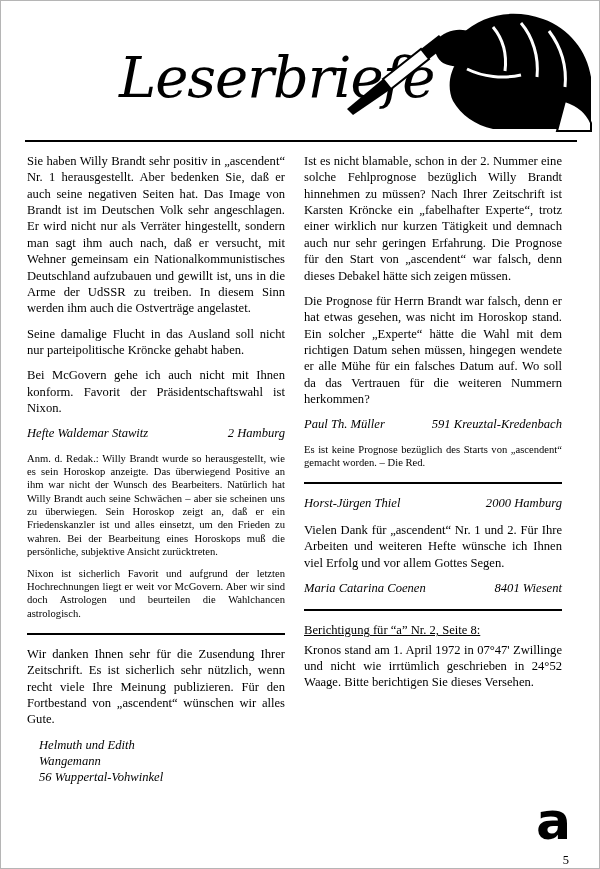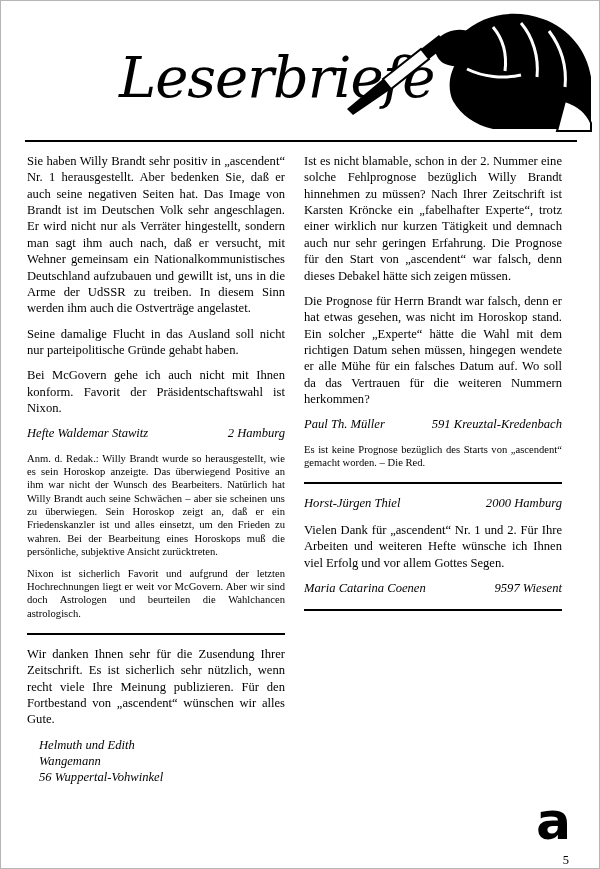--- a/index.html
+++ b/index.html
@@ -153,21 +153,21 @@
         <path d="M222 96 C234 100 244 108 248 118 L248 126 L214 126 Z" fill="#fff" stroke="#000" stroke-width="2"></path>
       </g>
     </svg>
   </div>
   <div class="rule-top"></div>
 
   <div class="col col-left">
 
     <div>
       <p class="body">Sie haben Willy Brandt sehr positiv in „ascendent“ Nr. 1 herausgestellt. Aber bedenken Sie, daß er auch seine negativen Seiten hat. Das Image von Brandt ist im Deutschen Volk sehr angeschlagen. Er wird nicht nur als Verräter hingestellt, sondern man sagt ihm auch nach, daß er versucht, mit Wehner gemeinsam ein Nationalkommunistisches Deutschland aufzubauen und gewillt ist, uns in die Arme der UdSSR zu treiben. In diesem Sinn werden ihm auch die Ostverträge angelastet.</p>
-      <p class="body">Seine damalige Flucht in das Ausland soll nicht nur parteipolitische Gründe gehabt haben.</p>
+      <p class="body">Seine damalige Flucht in das Ausland soll nicht nur parteipolitische Kröncke gehabt haben.</p>
       <p class="body">Bei McGovern gehe ich auch nicht mit Ihnen konform. Favorit der Präsidentschaftswahl ist Nixon.</p>
       <div class="sig">
         <span class="sig-name">Hefte Waldemar Stawitz</span>
         <span class="sig-place">2 Hamburg</span>
       </div>
     </div>
 
     <div>
       <p class="small">Anm. d. Redak.: Willy Brandt wurde so herausgestellt, wie es sein Horoskop anzeigte. Das überwiegend Positive an ihm war nicht der Wunsch des Bearbeiters. Natürlich hat Willy Brandt auch seine Schwächen – aber sie scheinen uns zu überwiegen. Sein Horoskop zeigt an, daß er ein Friedenskanzler ist und alles einsetzt, um den Frieden zu wahren. Bei der Bearbeitung eines Horoskops muß die persönliche, subjektive Ansicht zurücktreten.</p>
       <p class="small">Nixon ist sicherlich Favorit und aufgrund der letzten Hochrechnungen liegt er weit vor McGovern. Aber wir sind doch Astrologen und beurteilen die Wahlchancen astrologisch.</p>
@@ -205,24 +205,28 @@
       <div class="sig">
         <span class="sig-name">Horst-Jürgen Thiel</span>
         <span class="sig-place">2000 Hamburg</span>
       </div>
     </div>
 
     <div>
       <p class="body">Vielen Dank für „ascendent“ Nr. 1 und 2. Für Ihre Arbeiten und weiteren Hefte wünsche ich Ihnen viel Erfolg und vor allem Gottes Segen.</p>
       <div class="sig">
         <span class="sig-name">Maria Catarina Coenen</span>
-        <span class="sig-place">9597 Wiesent</span>
+        <span class="sig-place">8401 Wiesent</span>
       </div>
     </div>
 
     <div class="divider"></div>
 
+    <div>
+      <p class="underline-head">Berichtigung für “a” Nr. 2, Seite 8:</p>
+      <p class="body">Kronos stand am 1. April 1972 in 07°47' Zwillinge und nicht wie irrtümlich geschrieben in 24°52 Waage. Bitte berichtigen Sie dieses Versehen.</p>
+    </div>
   </div>
 
   <div class="logo-a">a</div>
   <div class="page-num">5</div>
 
 </div>
 
 </body></html>

